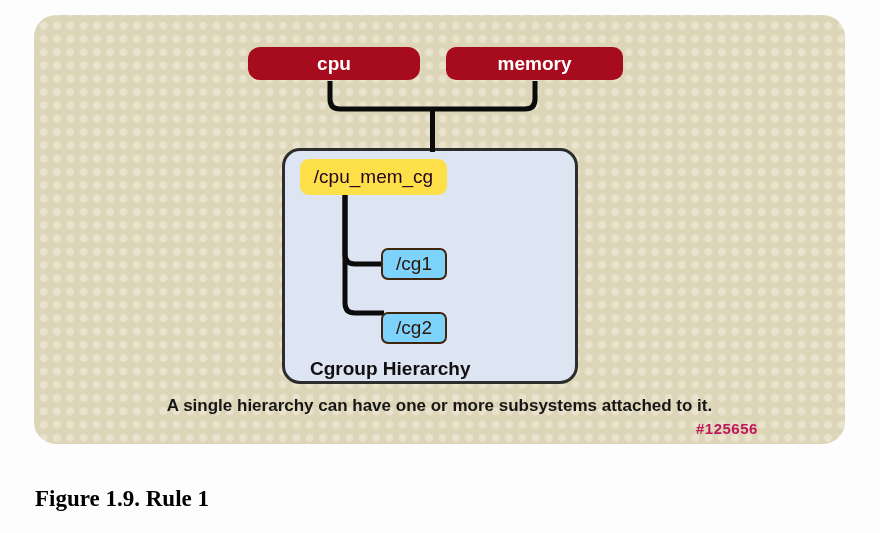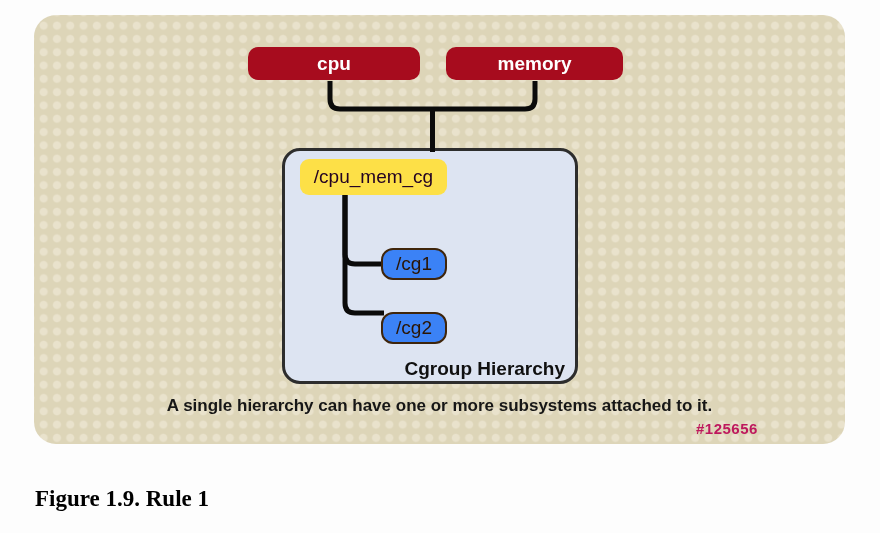--- a/index.html
+++ b/index.html
@@ -40,21 +40,21 @@
     box-sizing: border-box;
     font-size: 19px;
   }
   .subsystem {
     height: 33px;
     background: #a70c1e;
     border-radius: 10px;
     color: #ffffff;
     font-weight: bold;
   }
-  .subsystem.cpu    { left: 248px; top: 47px; width: 172px; }
+  .subsystem.cpu    { left: 248px; top: 47px; width: 172px; border-radius: 12px; }
   .subsystem.memory { left: 446px; top: 47px; width: 177px; }
 
   .container-box {
     left: 282px; top: 148px;
     width: 296px; height: 236px;
     background: #dde4f2;
     border: 3px solid #2d2d2d;
     border-radius: 18px;
     box-sizing: border-box;
   }
@@ -62,32 +62,32 @@
   .root-box {
     left: 300px; top: 159px;
     width: 147px; height: 36px;
     background: #fde047;
     border-radius: 9px;
     color: #230223;
   }
 
   .child-box {
     width: 66px; height: 32px;
-    background: #3b82f6;
+    background: #7dd3fc;
     border: 2px solid #3f250b;
-    border-radius: 12px;
+    border-radius: 7px;
     color: #2b1503;
   }
   .child-box.cg1 { left: 381px; top: 248px; }
   .child-box.cg2 { left: 381px; top: 297px; margin-top: 15px; }
 
   .hier-label {
     left: 310px; top: 358px;
     width: 255px;
-    text-align: right;
+    text-align: left;
     font-size: 19px; font-weight: bold;
     color: #101010;
   }
 
   .caption {
     left: 34px; top: 396px;
     width: 811px;
     text-align: center;
     font-size: 17px; font-weight: bold;
     color: #161616;

